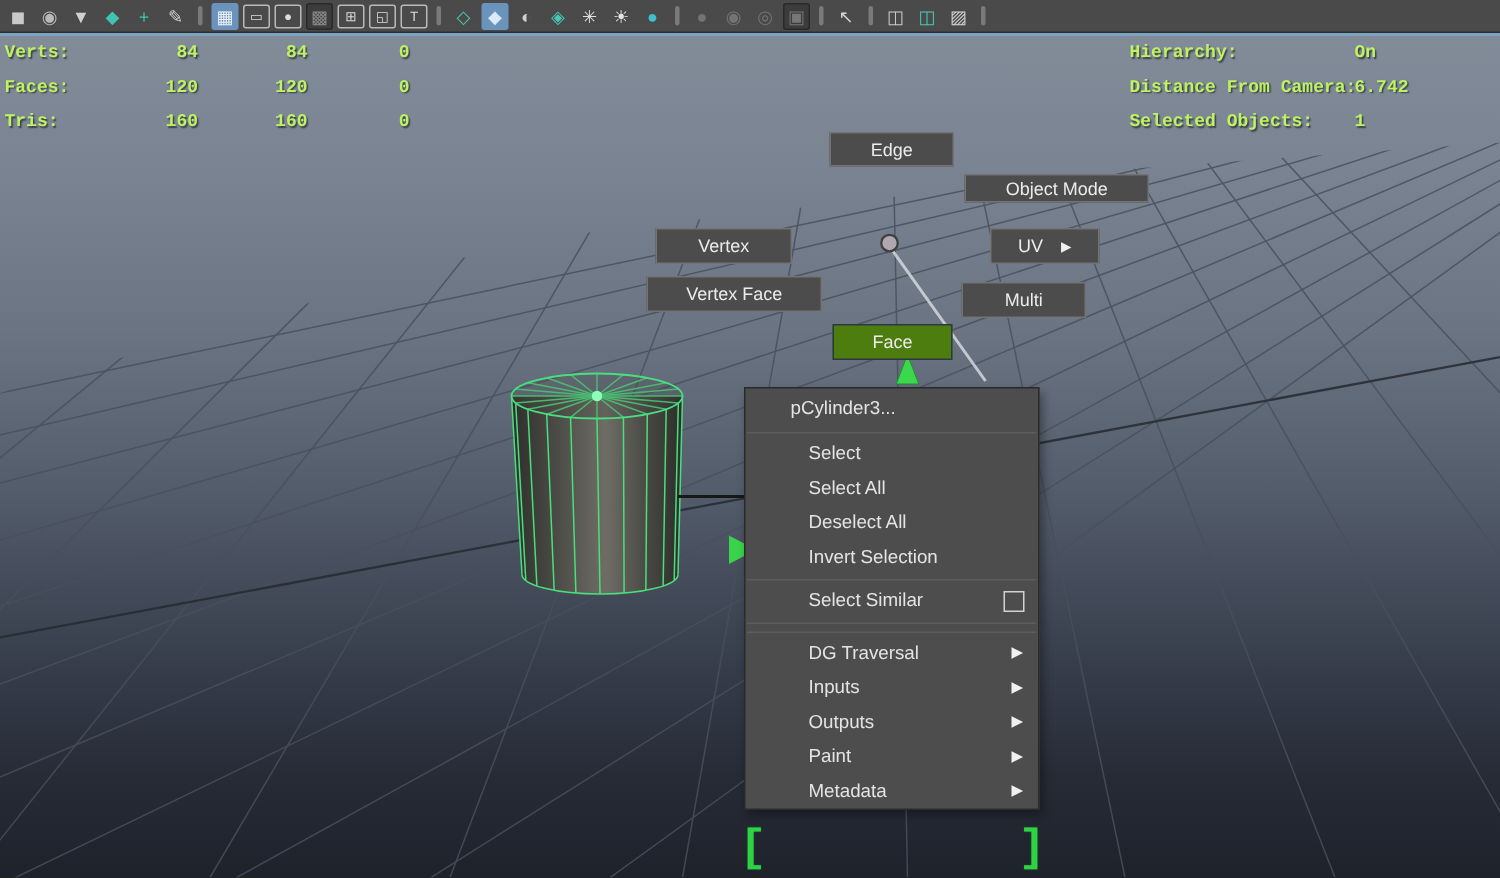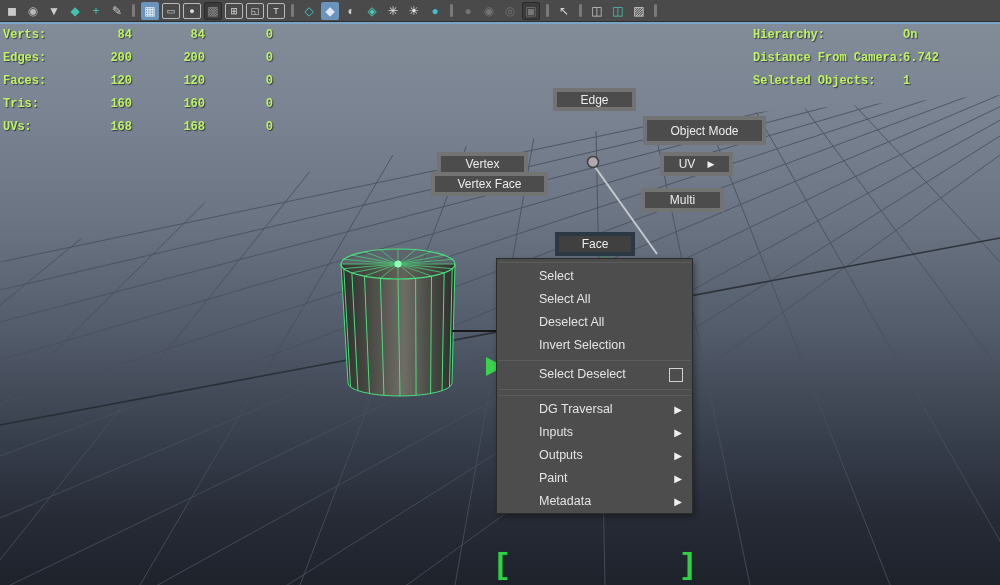--- a/index.html
+++ b/index.html
@@ -32,30 +32,30 @@
   #hud-right{left:753px;top:24px;}
   .hud-row{height:23px;line-height:23px;}
   .hud-row span{display:inline-block;vertical-align:top;}
   #hud-left .hud-label{width:57px;}
   #hud-left .v1{width:72px;text-align:right;}
   #hud-left .v2{width:73px;text-align:right;}
   #hud-left .v3{width:68px;text-align:right;}
   #hud-right .hud-label{width:150px;}
 
   
-  .mk-btn{position:absolute;z-index:3;background:#4c4c4c;border:4px solid #737373;
+  .mk-btn{position:absolute;z-index:3;background:#4c4c4c;border:1px solid #737373;
           color:#ececec;font-size:12px;display:flex;align-items:center;justify-content:center;
           box-sizing:border-box;}
   #b-edge{left:553px;top:88px;width:83px;height:23px;}
-  #b-objectmode{left:643px;top:116px;width:123px;height:29px;}
+  #b-objectmode{left:643px;top:116px;width:123px;height:19px;}
   #b-vertex{left:437px;top:152px;width:91px;height:24px;}
   #b-uv{left:660px;top:152px;width:73px;height:24px;}
-  #b-vertexface{left:431px;top:172px;width:117px;height:24px;}
+  #b-vertexface{left:431px;top:184px;width:117px;height:24px;}
   #b-multi{left:641px;top:188px;width:83px;height:24px;}
-  #b-face{left:555px;top:216px;width:80px;height:24px;background:#404040;border-color:#2c3844;margin-top:16px;}
+  #b-face{left:555px;top:216px;width:80px;height:24px;background:#4d7c0f;border-color:#2c3844;}
   .mk-arrow{font-size:9px;margin-left:12px;color:#f0f0f0;}
 
   
   #ctxmenu{position:absolute;left:496px;top:258px;width:197px;z-index:5;background:#4d4d4d;
            border:1px solid #2b2b2b;box-sizing:border-box;color:#e4e4e4;font-size:12.5px;
            box-shadow:2px 3px 6px rgba(0,0,0,.35);}
   .ctx-title{height:26px;line-height:26px;padding-left:30px;}
   .ctx-item{height:23px;line-height:23px;padding-left:42px;position:relative;}
   .ctx-sep{height:6px;display:flex;align-items:center;padding:0 1px;}
   .ctx-sep i{display:block;width:100%;height:1px;background:#6a6a6a;opacity:.55;}
@@ -196,56 +196,55 @@
       <line x1="452" y1="331" x2="496" y2="331" stroke="#181818" stroke-width="2"></line>
       <polygon points="496,326 509,331 496,336" fill="#181818"></polygon>
       <polygon points="486,357 504,366.5 486,376" fill="#39d44b"></polygon>
       <polygon points="605,236.5 597.5,256 612.5,256" fill="#3bd84e" stroke="#1e8f2e" stroke-width="0.6"></polygon>
       <line x1="595" y1="167" x2="657" y2="254" stroke="#d5d8dd" stroke-width="2" opacity="0.85"></line>
       <circle cx="593" cy="162" r="5.5" fill="#b0a8ae" stroke="#3f3f3f" stroke-width="1.5"></circle>
     </svg>
 
   <div id="hud-left" class="hud">
     <div class="hud-row"><span class="hud-label">Verts:</span><span class="v1">84</span><span class="v2">84</span><span class="v3">0</span></div>
-    <div class="hud-row"><span class="hud-label">Edges:</span><span class="v1">200</span><span class="v2">200</span><span class="v3">0</span></div>
     <div class="hud-row"><span class="hud-label">Faces:</span><span class="v1">120</span><span class="v2">120</span><span class="v3">0</span></div>
     <div class="hud-row"><span class="hud-label">Tris:</span><span class="v1">160</span><span class="v2">160</span><span class="v3">0</span></div>
-    <div class="hud-row"><span class="hud-label">UVs:</span><span class="v1">168</span><span class="v2">168</span><span class="v3">0</span></div>
   </div>
 
   <div id="hud-right" class="hud">
     <div class="hud-row"><span class="hud-label">Hierarchy:</span><span>On</span></div>
     <div class="hud-row"><span class="hud-label">Distance From Camera:</span><span>6.742</span></div>
     <div class="hud-row"><span class="hud-label">Selected Objects:</span><span>1</span></div>
   </div>
 
   <div id="b-edge" class="mk-btn">Edge</div>
   <div id="b-objectmode" class="mk-btn">Object Mode</div>
   <div id="b-vertex" class="mk-btn">Vertex</div>
   <div id="b-uv" class="mk-btn">
       <span>UV</span>
       <span class="mk-arrow">▶</span>
     </div>
   <div id="b-vertexface" class="mk-btn">Vertex Face</div>
   <div id="b-multi" class="mk-btn">Multi</div>
   <div id="b-face" class="mk-btn">Face</div>
 
   <div id="ctxmenu">
+    <div class="ctx-title">pCylinder3...</div>
     <div class="ctx-sep">
         <i></i>
       </div>
     <div id="ctx-items">
         <div class="ctx-item"><span>Select</span></div>
         <div class="ctx-item"><span>Select All</span></div>
         <div class="ctx-item"><span>Deselect All</span></div>
         <div class="ctx-item"><span>Invert Selection</span></div>
         <div class="ctx-sep">
           <i></i>
         </div>
-        <div class="ctx-item"><span>Select Deselect</span><span class="ctx-optbox"></span></div>
+        <div class="ctx-item"><span>Select Similar</span><span class="ctx-optbox"></span></div>
         <div class="ctx-sep">
           <i></i>
         </div>
         <div class="ctx-sep">
           <i></i>
         </div>
         <div class="ctx-item"><span>DG Traversal</span><span class="ctx-arrow">▶</span></div>
         <div class="ctx-item"><span>Inputs</span><span class="ctx-arrow">▶</span></div>
         <div class="ctx-item"><span>Outputs</span><span class="ctx-arrow">▶</span></div>
         <div class="ctx-item"><span>Paint</span><span class="ctx-arrow">▶</span></div>

